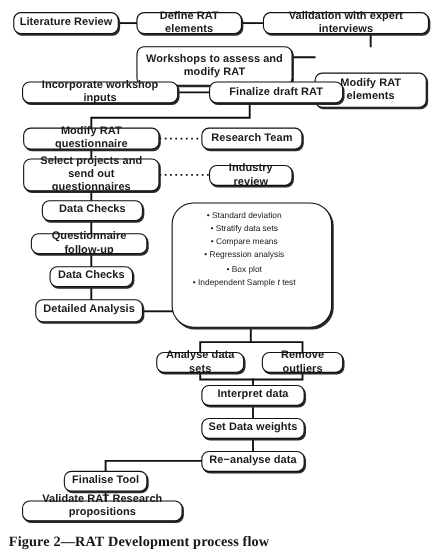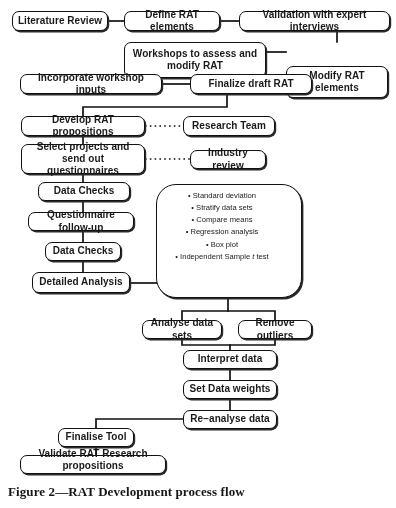--- a/index.html
+++ b/index.html
@@ -167,21 +167,21 @@
 
   <div class="node" style="left:20px; top:74px; width:142px; height:20px;">
     <span>Incorporate workshop inputs</span>
   </div>
 
   <div class="node" style="left:190px; top:74px; width:122px; height:20px;">
     <span>Finalize draft RAT</span>
   </div>
 
   <div class="node" style="left:21px; top:116px; width:124px; height:20px;">
-    <span>Develop RAT propositions</span>
+    <span>Modify RAT questionnaire</span>
   </div>
 
   <div class="node" style="left:183px; top:116px; width:92px; height:20px;">
     <span>Research Team</span>
   </div>
 
   <div class="node" style="left:21px; top:144px; width:124px; height:30px;">
     <span>Select projects and send out questionnaires</span>
   </div>
 

